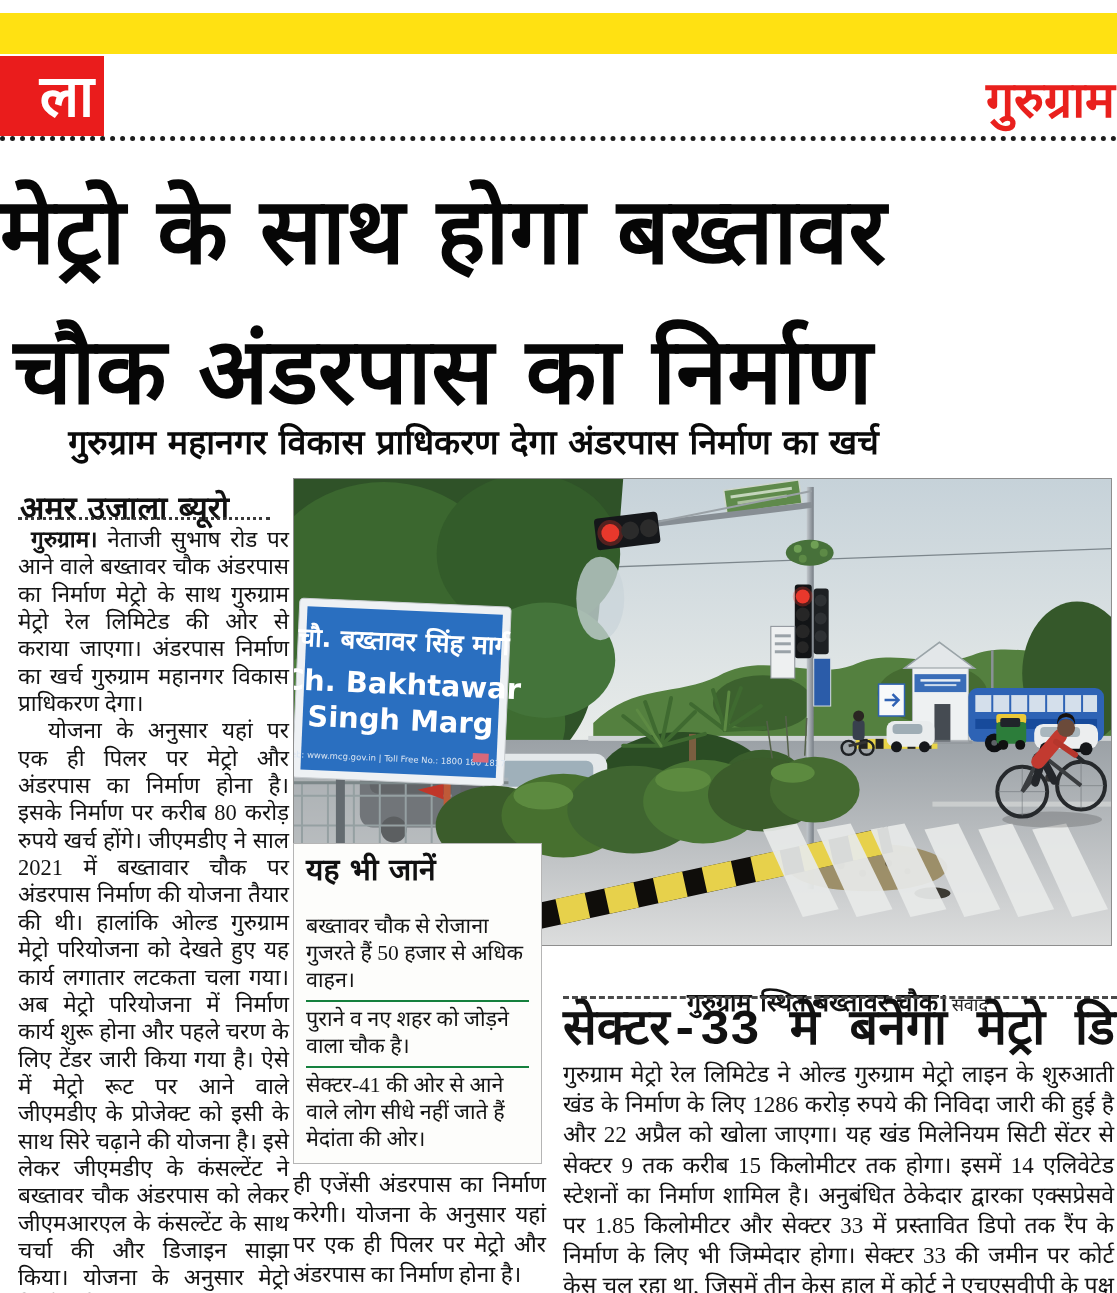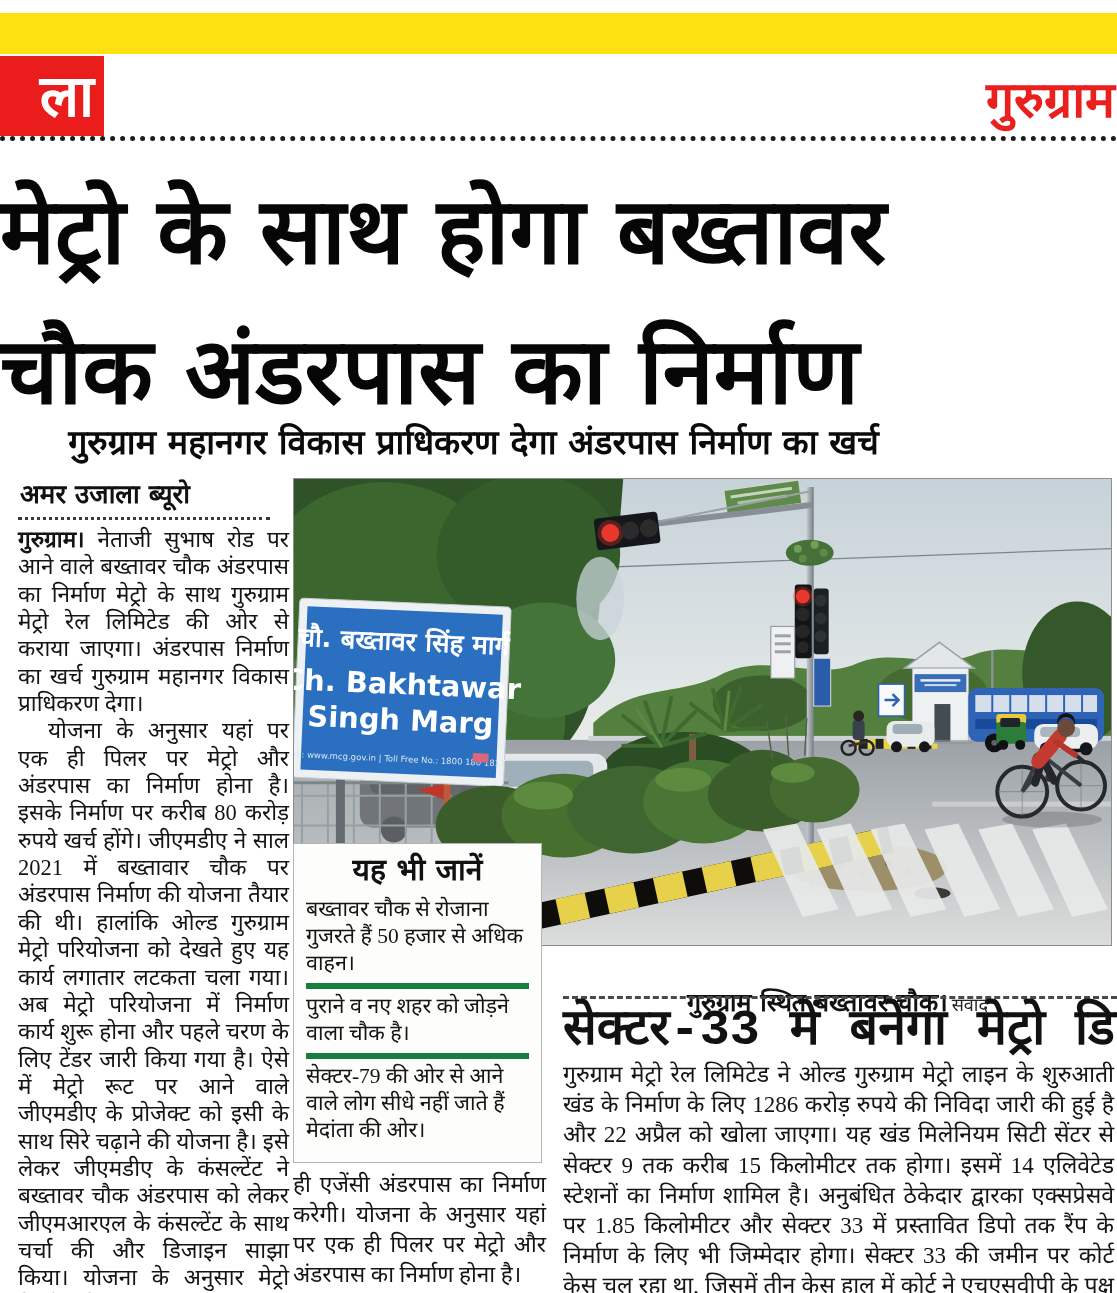--- a/index.html
+++ b/index.html
@@ -14,56 +14,56 @@
     text-align:right;padding-right:10px;box-sizing:border-box;line-height:80px;z-index:3;}
   #masthead-title{left:140px;top:22px;width:780px;text-align:center;color:#52dc74;
     font-family:"DejaVu Sans","Liberation Sans",sans-serif;font-weight:800;font-size:116px;
     line-height:120px;white-space:nowrap;z-index:2;}
   #edition{right:2px;top:70px;color:#e9201d;
     font-family:"DejaVu Sans","Liberation Sans",sans-serif;font-weight:800;font-size:50px;
     line-height:60px;white-space:nowrap;z-index:2;margin-left:10px;}
   #masthead-dots{left:0;top:136px;width:1117px;height:0;border-top:5px dotted #1c1c1c;z-index:1;}
 
   
-  #headline{left:0;top:162px;width:886px;font-weight:700;color:#060606;
+  #headline{left:0;top:162px;width:886px;text-align:center;font-weight:700;color:#060606;
     font-family:"DejaVu Sans","Liberation Sans",sans-serif;font-size:92px;line-height:140px;}
   #headline div{white-space:nowrap;}
   #subheadline{left:0;top:420px;width:947px;text-align:center;font-weight:700;color:#0a0a0a;
     font-family:"DejaVu Sans","Liberation Sans",sans-serif;font-size:34px;line-height:44px;white-space:nowrap;}
 
   
-  #byline{left:20px;top:479px;font-family:"DejaVu Sans","Liberation Sans",sans-serif;
-    font-weight:700;font-size:26px;line-height:30px;}
+  #byline{left:20px;top:493px;font-family:"DejaVu Sans","Liberation Sans",sans-serif;
+    font-weight:700;font-size:32px;line-height:30px;}
   #byline-dots{left:18px;top:517px;width:252px;border-top:3px dotted #3a3a3a;}
   #col-left{left:18px;top:526px;width:271px;font-size:22.5px;line-height:27.35px;
     text-align:justify;color:#141414;}
-  #col-left .lead{font-weight:700;}
+  #col-left .lead{font-weight:700;margin-left:13px;}
   #col-left p{margin:0;}
   #col-left p.indent{text-indent:30px;}
 
   
   #photo{left:293px;top:478px;width:819px;height:468px;border:1px solid #8e8e8e;
     box-sizing:border-box;background:#cfd8dc;}
   #photo svg{display:block;width:100%;height:100%;}
 
   
   #caption{left:563px;top:952px;width:549px;text-align:center;white-space:nowrap;margin-top:32px;}
   #caption .cap-main{font-family:"DejaVu Sans","Liberation Sans",sans-serif;font-weight:700;font-size:25px;}
   #caption .cap-credit{font-family:"DejaVu Sans","Liberation Sans",sans-serif;font-size:18px;color:#222;}
   #sector-dash{left:563px;top:996px;width:554px;border-top:3px dashed #4a4a4a;}
   #sector-title{left:563px;top:1006px;width:554px;font-family:Liberation Mono, monospace;
     font-weight:700;font-size:50px;line-height:50px;white-space:nowrap;}
   #sector-body{left:563px;top:1060px;width:551px;font-size:23px;line-height:30.2px;text-align:justify;color:#141414;}
 
   
   #know-box{left:293px;top:843px;width:249px;min-height:320px;background:#fdfdfb;
     border:1px solid #b5b5b5;box-sizing:border-box;padding:6px 12px 4px 12px;z-index:5;}
-  #know-box .kb-title{text-align:center;font-family:"DejaVu Sans","Liberation Sans",sans-serif;
-    font-weight:700;font-size:30px;line-height:40px;margin-bottom:2px;}
-  #know-box .kb-item{font-size:21.5px;line-height:27px;padding:4px 0 6px 0;border-bottom:6px solid #15803d;color:#141414;}
+  #know-box .kb-title{text-align:left;font-family:"DejaVu Sans","Liberation Sans",sans-serif;
+    font-weight:700;font-size:30px;line-height:40px;margin-bottom:19px;}
+  #know-box .kb-item{font-size:21.5px;line-height:27px;padding:4px 0 6px 0;border-bottom:2px solid #15803d;color:#141414;}
   #know-box .kb-item:last-child{border-bottom:none;}
 
   
   #col-mid{left:293px;top:1170px;width:253px;font-size:22.5px;line-height:30px;text-align:justify;color:#141414;}
 </style>
 </head>
 <body>
 
 <div id="page">
 
@@ -376,21 +376,21 @@
         <circle cx="774" cy="250" r="9" fill="#6b4a3a"></circle>
         <path d="M765,248 A9,9 0 0 1 783,248 L783,244 A9,9 0 0 0 765,244 Z" fill="#17110d"></path>
       </g>
     </svg>
   </div>
 
   <div class="abs" id="know-box">
     <div class="kb-title">यह भी जानें</div>
     <div class="kb-item">बख्तावर चौक से रोजाना गुजरते हैं 50 हजार से अधिक वाहन।</div>
     <div class="kb-item">पुराने व नए शहर को जोड़ने वाला चौक है।</div>
-    <div class="kb-item">सेक्टर-79 की ओर से आने वाले लोग सीधे नहीं जाते हैं मेदांता की ओर।</div>
+    <div class="kb-item">सेक्टर-41 की ओर से आने वाले लोग सीधे नहीं जाते हैं मेदांता की ओर।</div>
   </div>
 
   <div class="abs" id="col-mid">ही एजेंसी अंडरपास का निर्माण करेगी। योजना के अनुसार यहां पर एक ही पिलर पर मेट्रो और अंडरपास का निर्माण होना है।</div>
 
   <div class="abs" id="caption">
     <span class="cap-main">गुरुग्राम स्थित बख्तावर चौक।</span>
     <span class="cap-credit">संवाद</span>
   </div>
 
   <div class="abs" id="sector-dash"></div>

